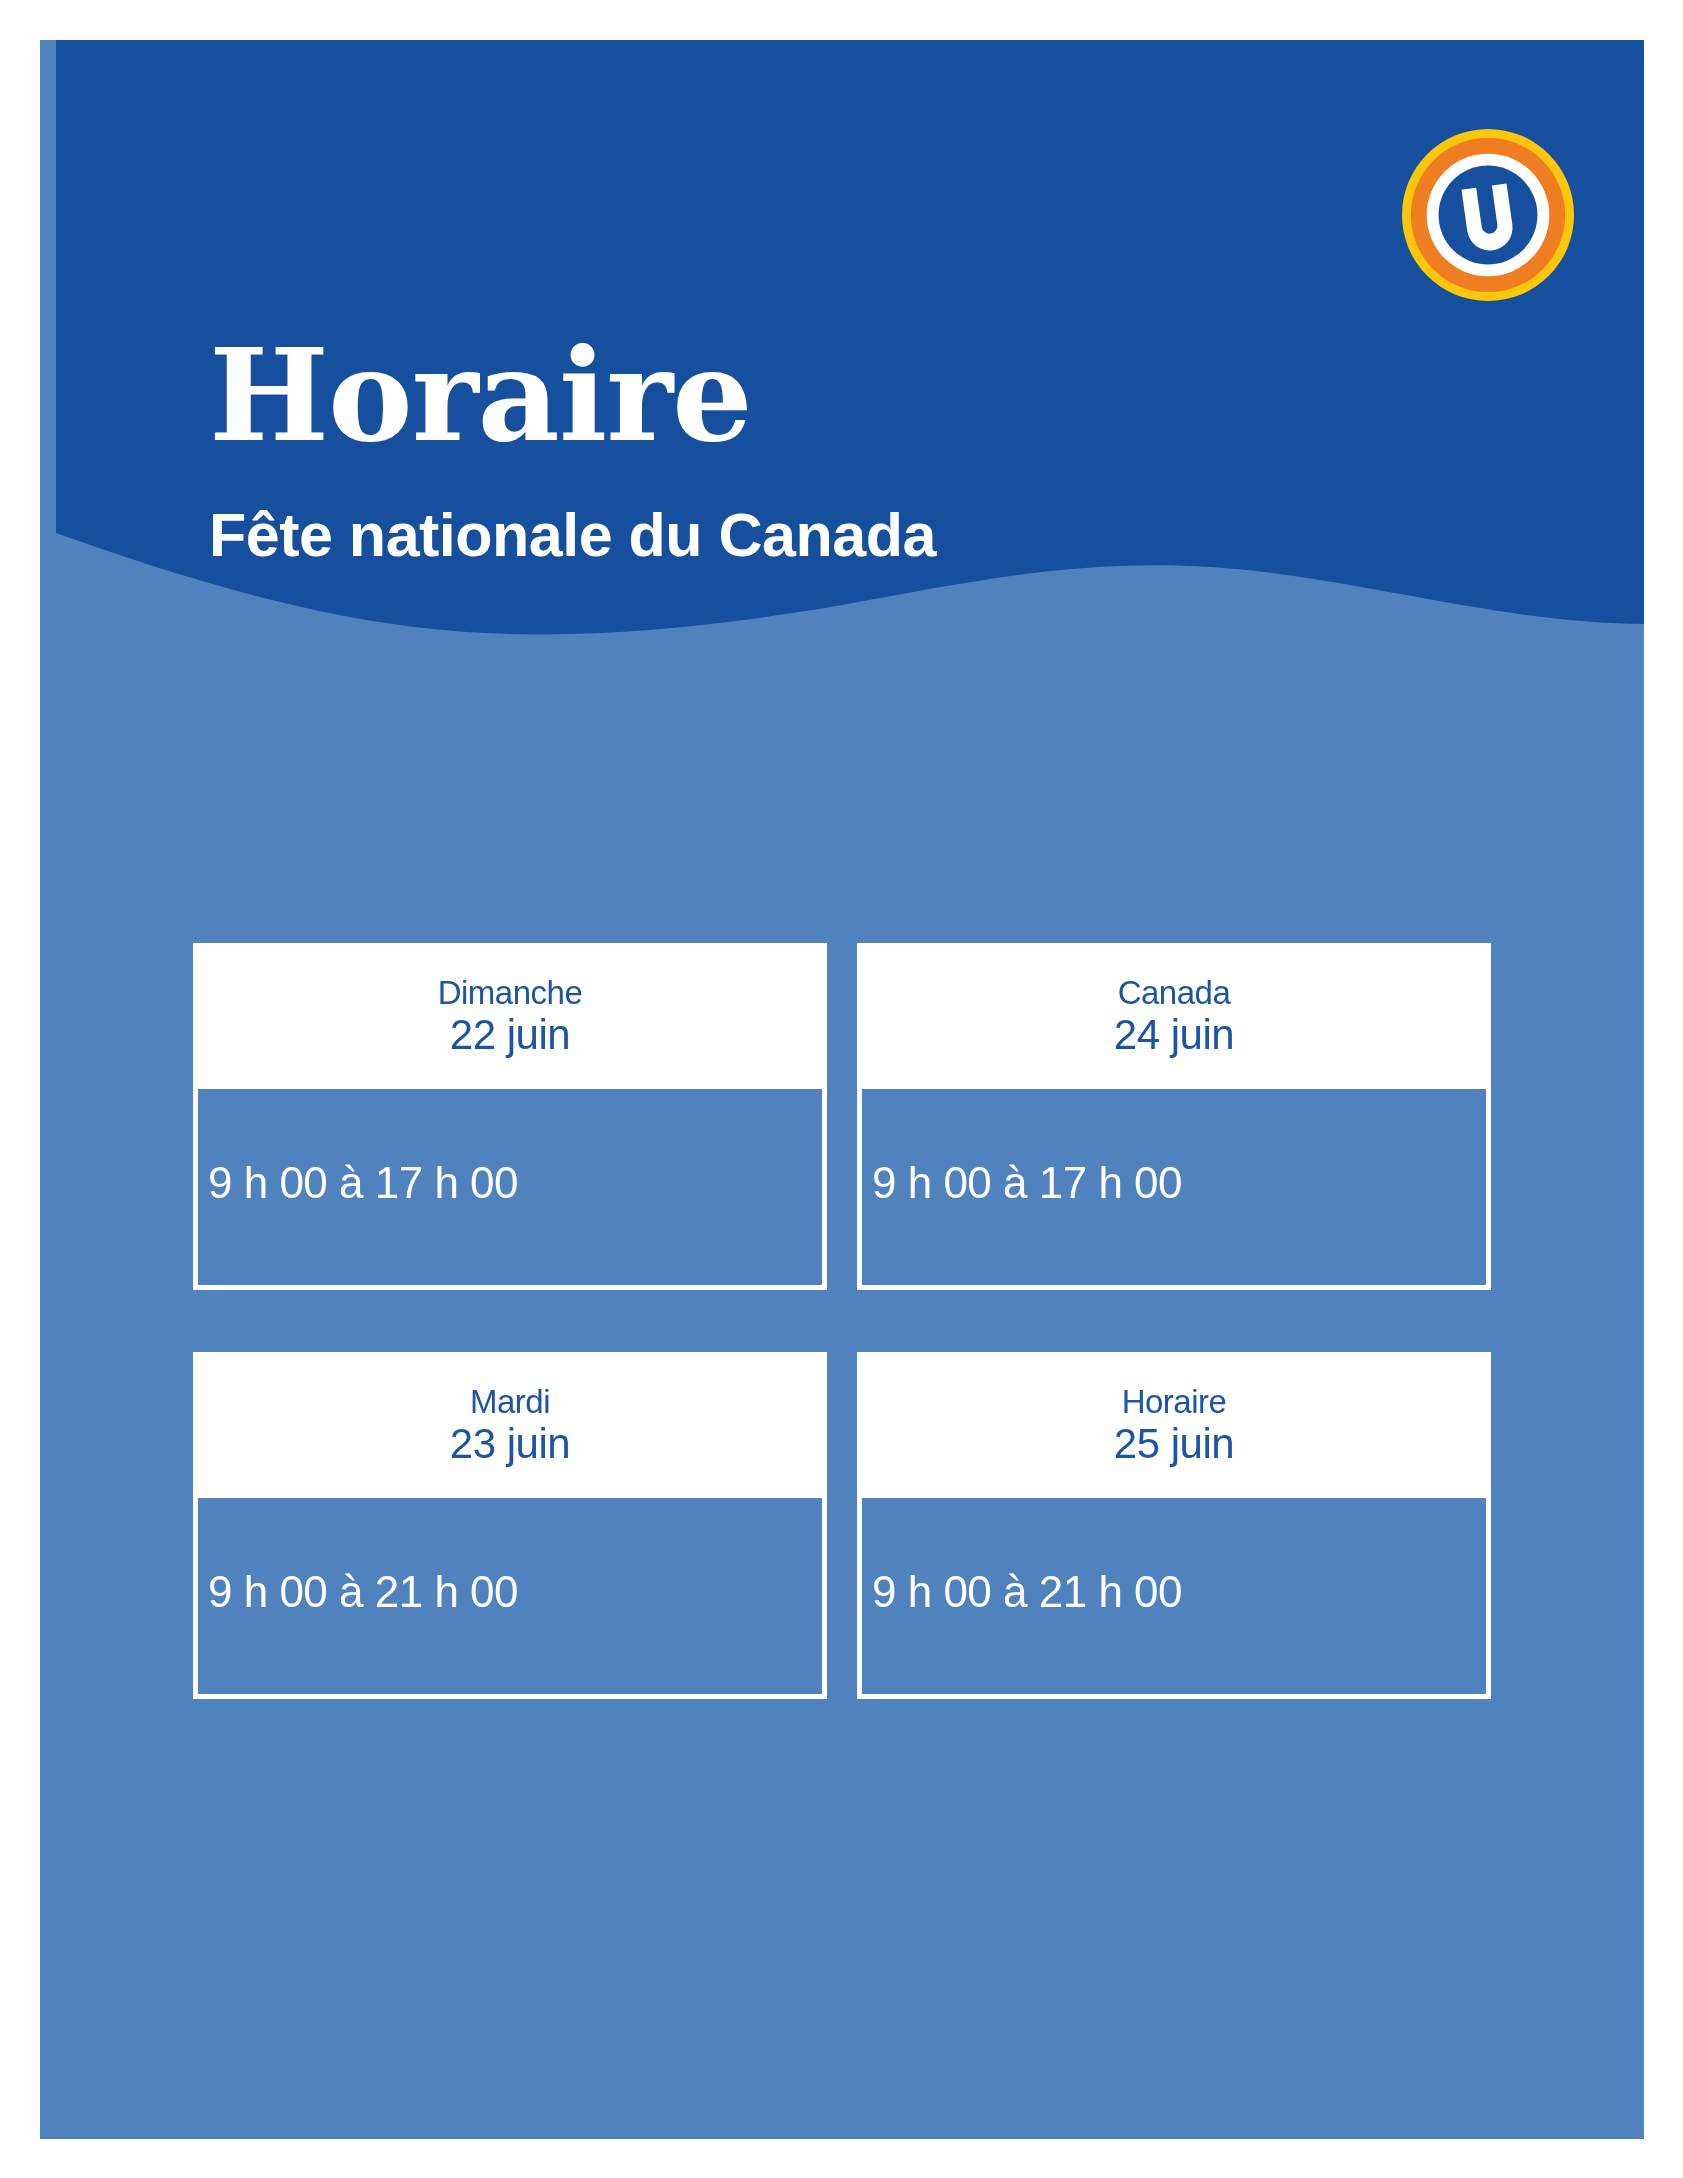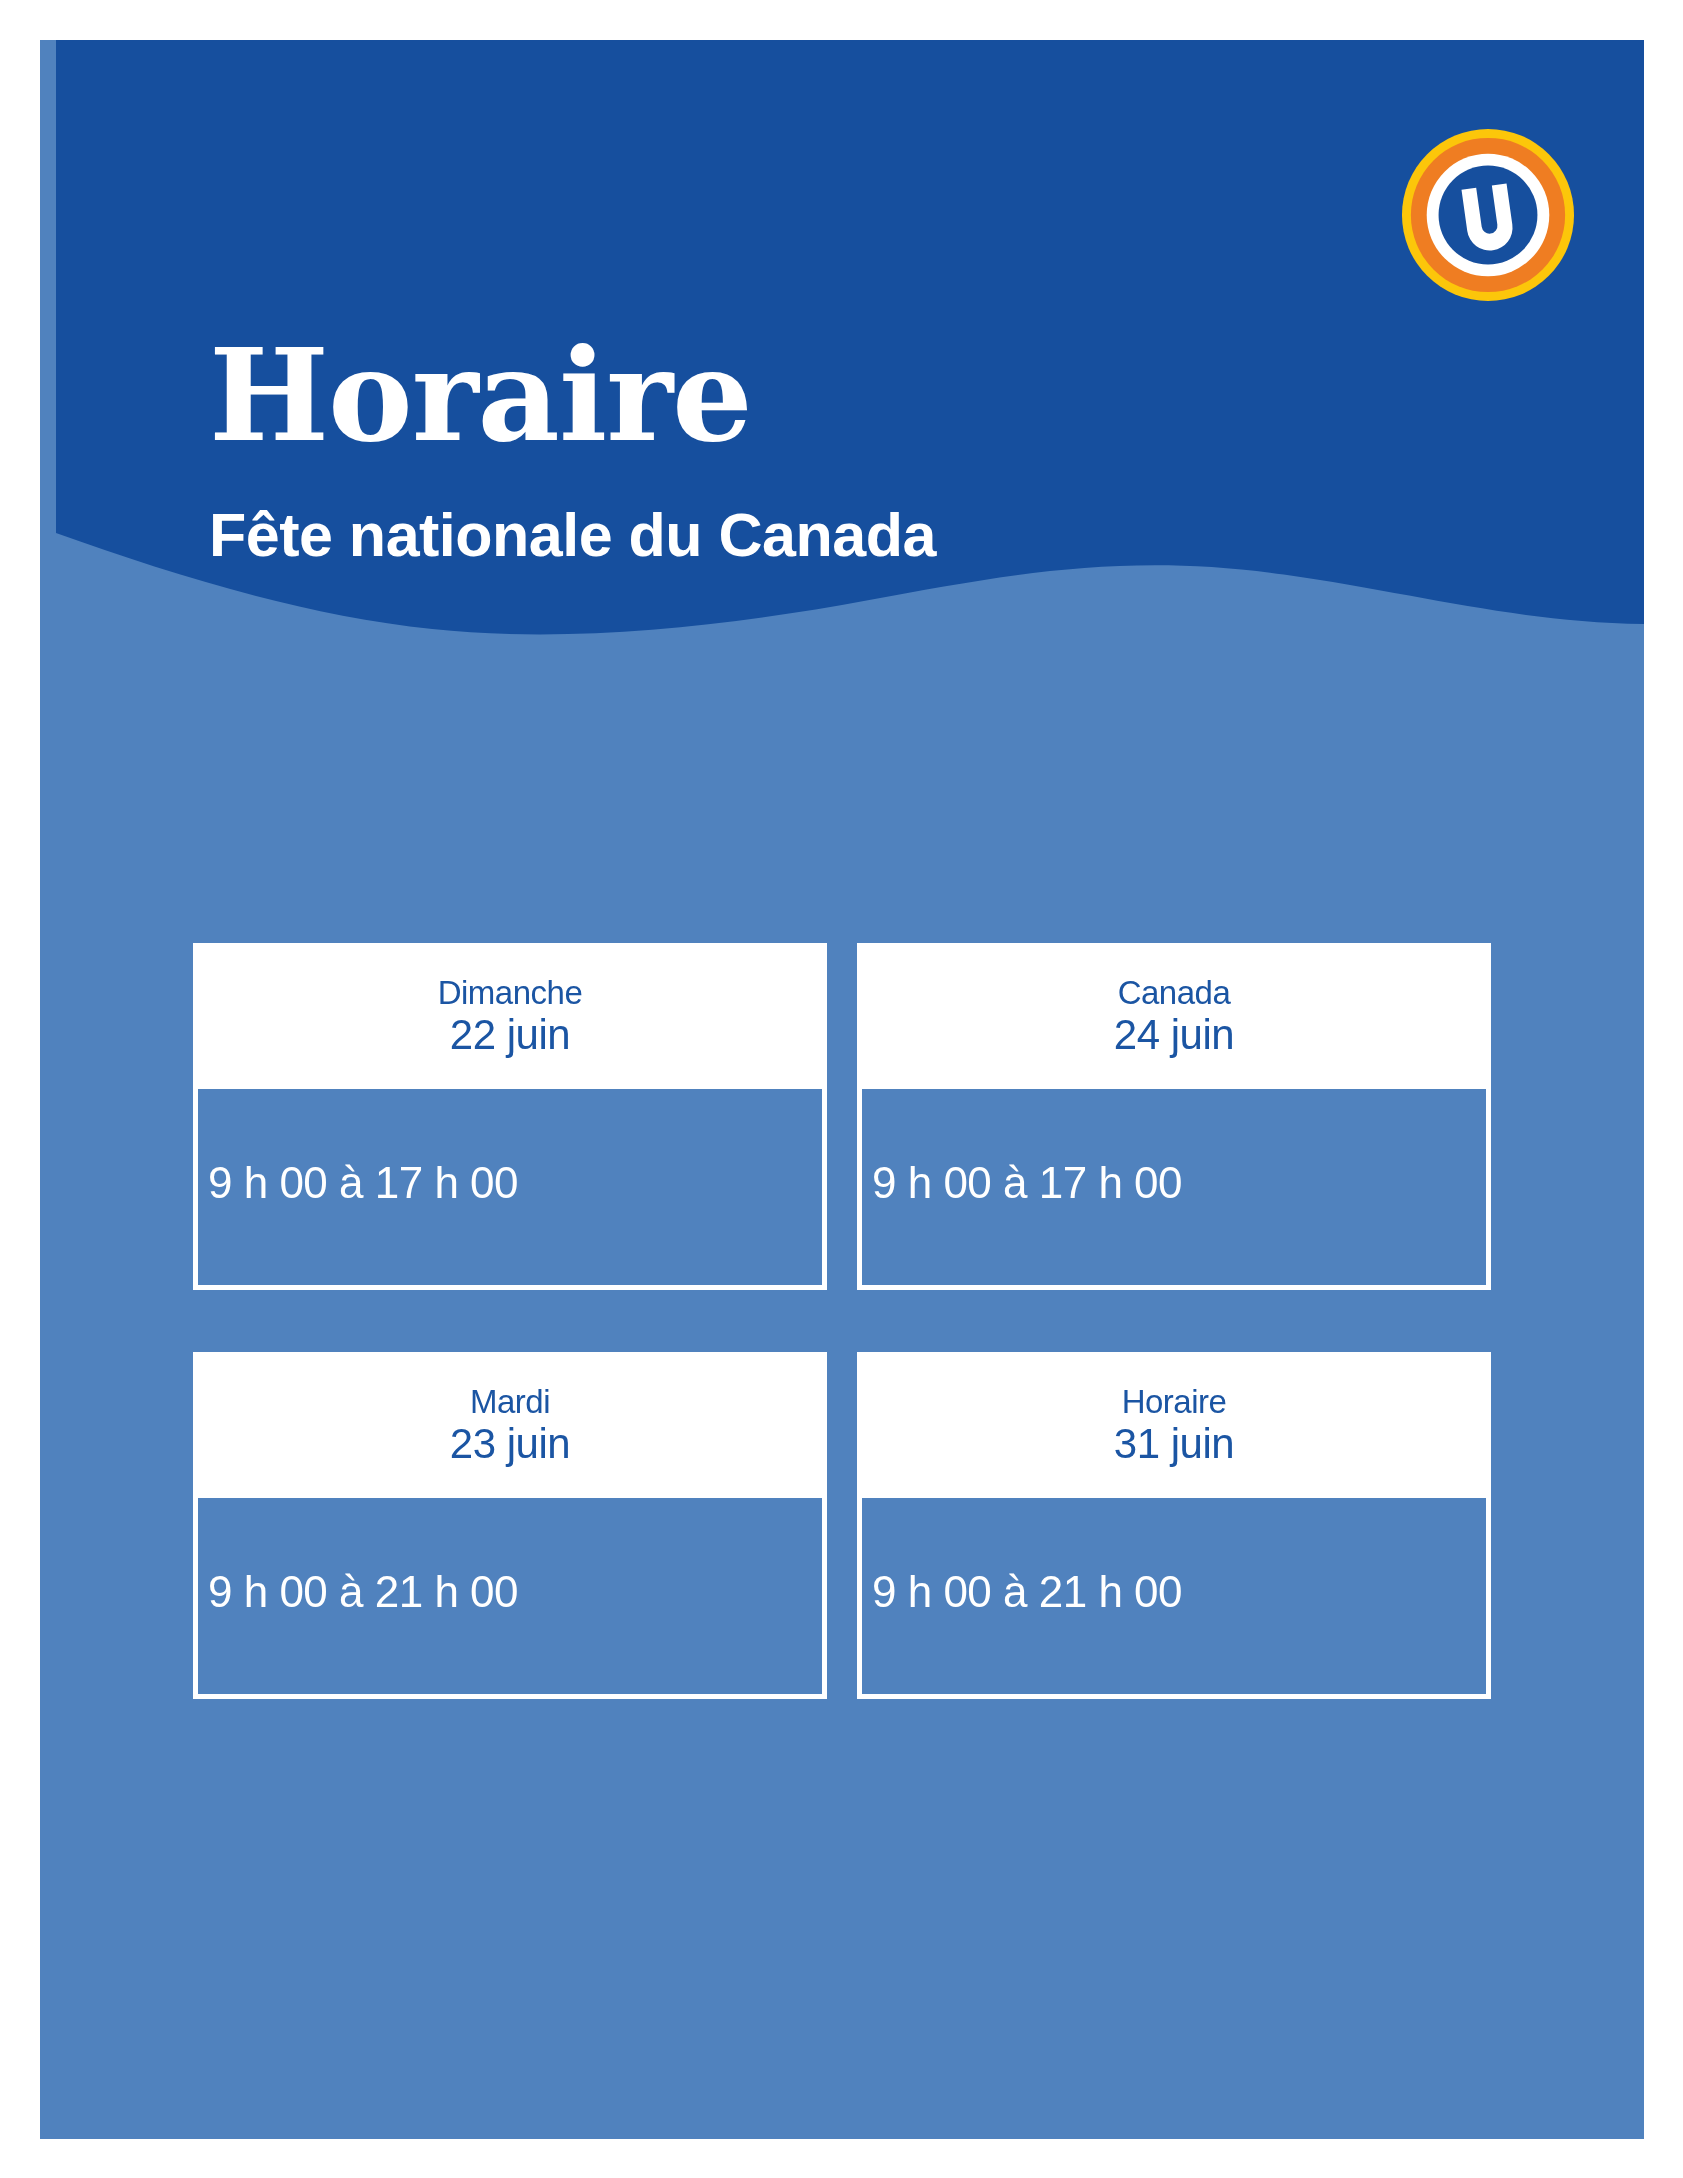--- a/index.html
+++ b/index.html
@@ -169,20 +169,20 @@
       <div class="day-head">
         <div class="day-name">Mardi</div>
         <div class="day-date">23 juin</div>
       </div>
       <div class="day-hours">9 h 00 à 21 h 00</div>
     </div>
 
     <div class="day-card">
       <div class="day-head">
         <div class="day-name">Horaire</div>
-        <div class="day-date">31 juin</div>
+        <div class="day-date">25 juin</div>
       </div>
       <div class="day-hours">9 h 00 à 21 h 00</div>
     </div>
 
   </div>
 </div>
 
 
 </body></html>

